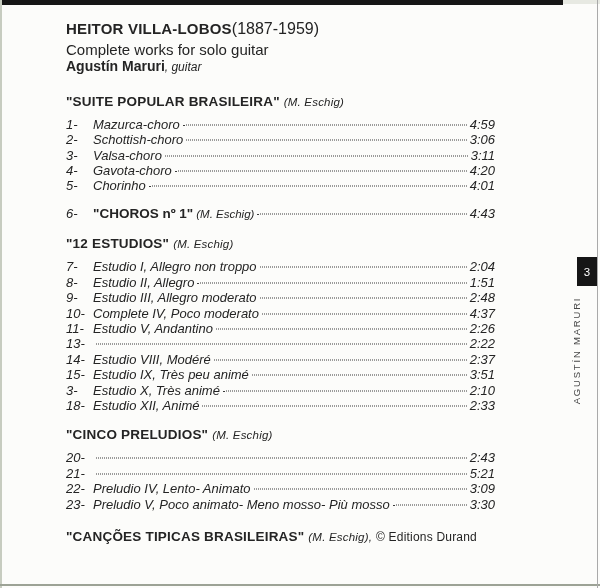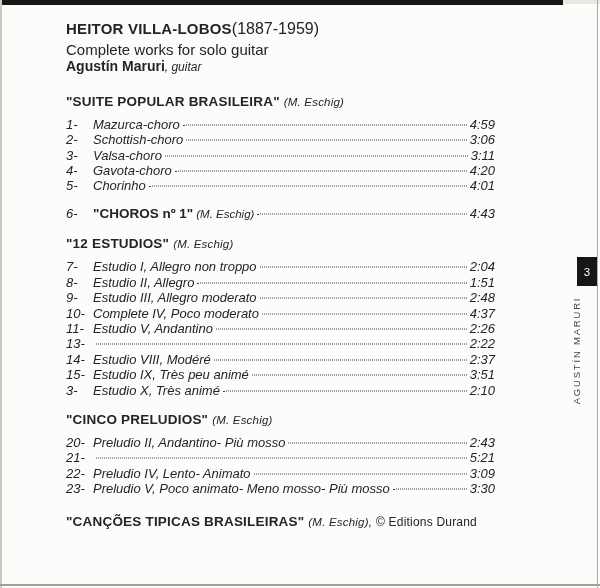--- a/index.html
+++ b/index.html
@@ -171,26 +171,31 @@
             <span class="t-title">Estudio IX, Très peu animé</span>
             <span class="t-leader"></span>
             <span class="t-time">3:51</span>
           </div>
           <div class="track">
             <span class="t-no">3-</span>
             <span class="t-title">Estudio X, Très animé</span>
             <span class="t-leader"></span>
             <span class="t-time">2:10</span>
           </div>
+          <div class="track">
+            <span class="t-no">18-</span>
+            <span class="t-title">Estudio XII, Animé</span>
+            <span class="t-leader"></span>
+            <span class="t-time">2:33</span>
+          </div>
         </div>
         <div class="section">
           <div class="section-header"><span class="sec-title">"CINCO PRELUDIOS"</span> <span class="sec-credit">(M. Eschig)</span></div>
           <div class="track">
             <span class="t-no">20-</span>
-            <span class="t-title">Preludio II, Andantino- Più mosso</span>
             <span class="t-leader"></span>
             <span class="t-time">2:43</span>
           </div>
           <div class="track">
             <span class="t-no">21-</span>
             <span class="t-leader"></span>
             <span class="t-time">5:21</span>
           </div>
           <div class="track">
             <span class="t-no">22-</span>

